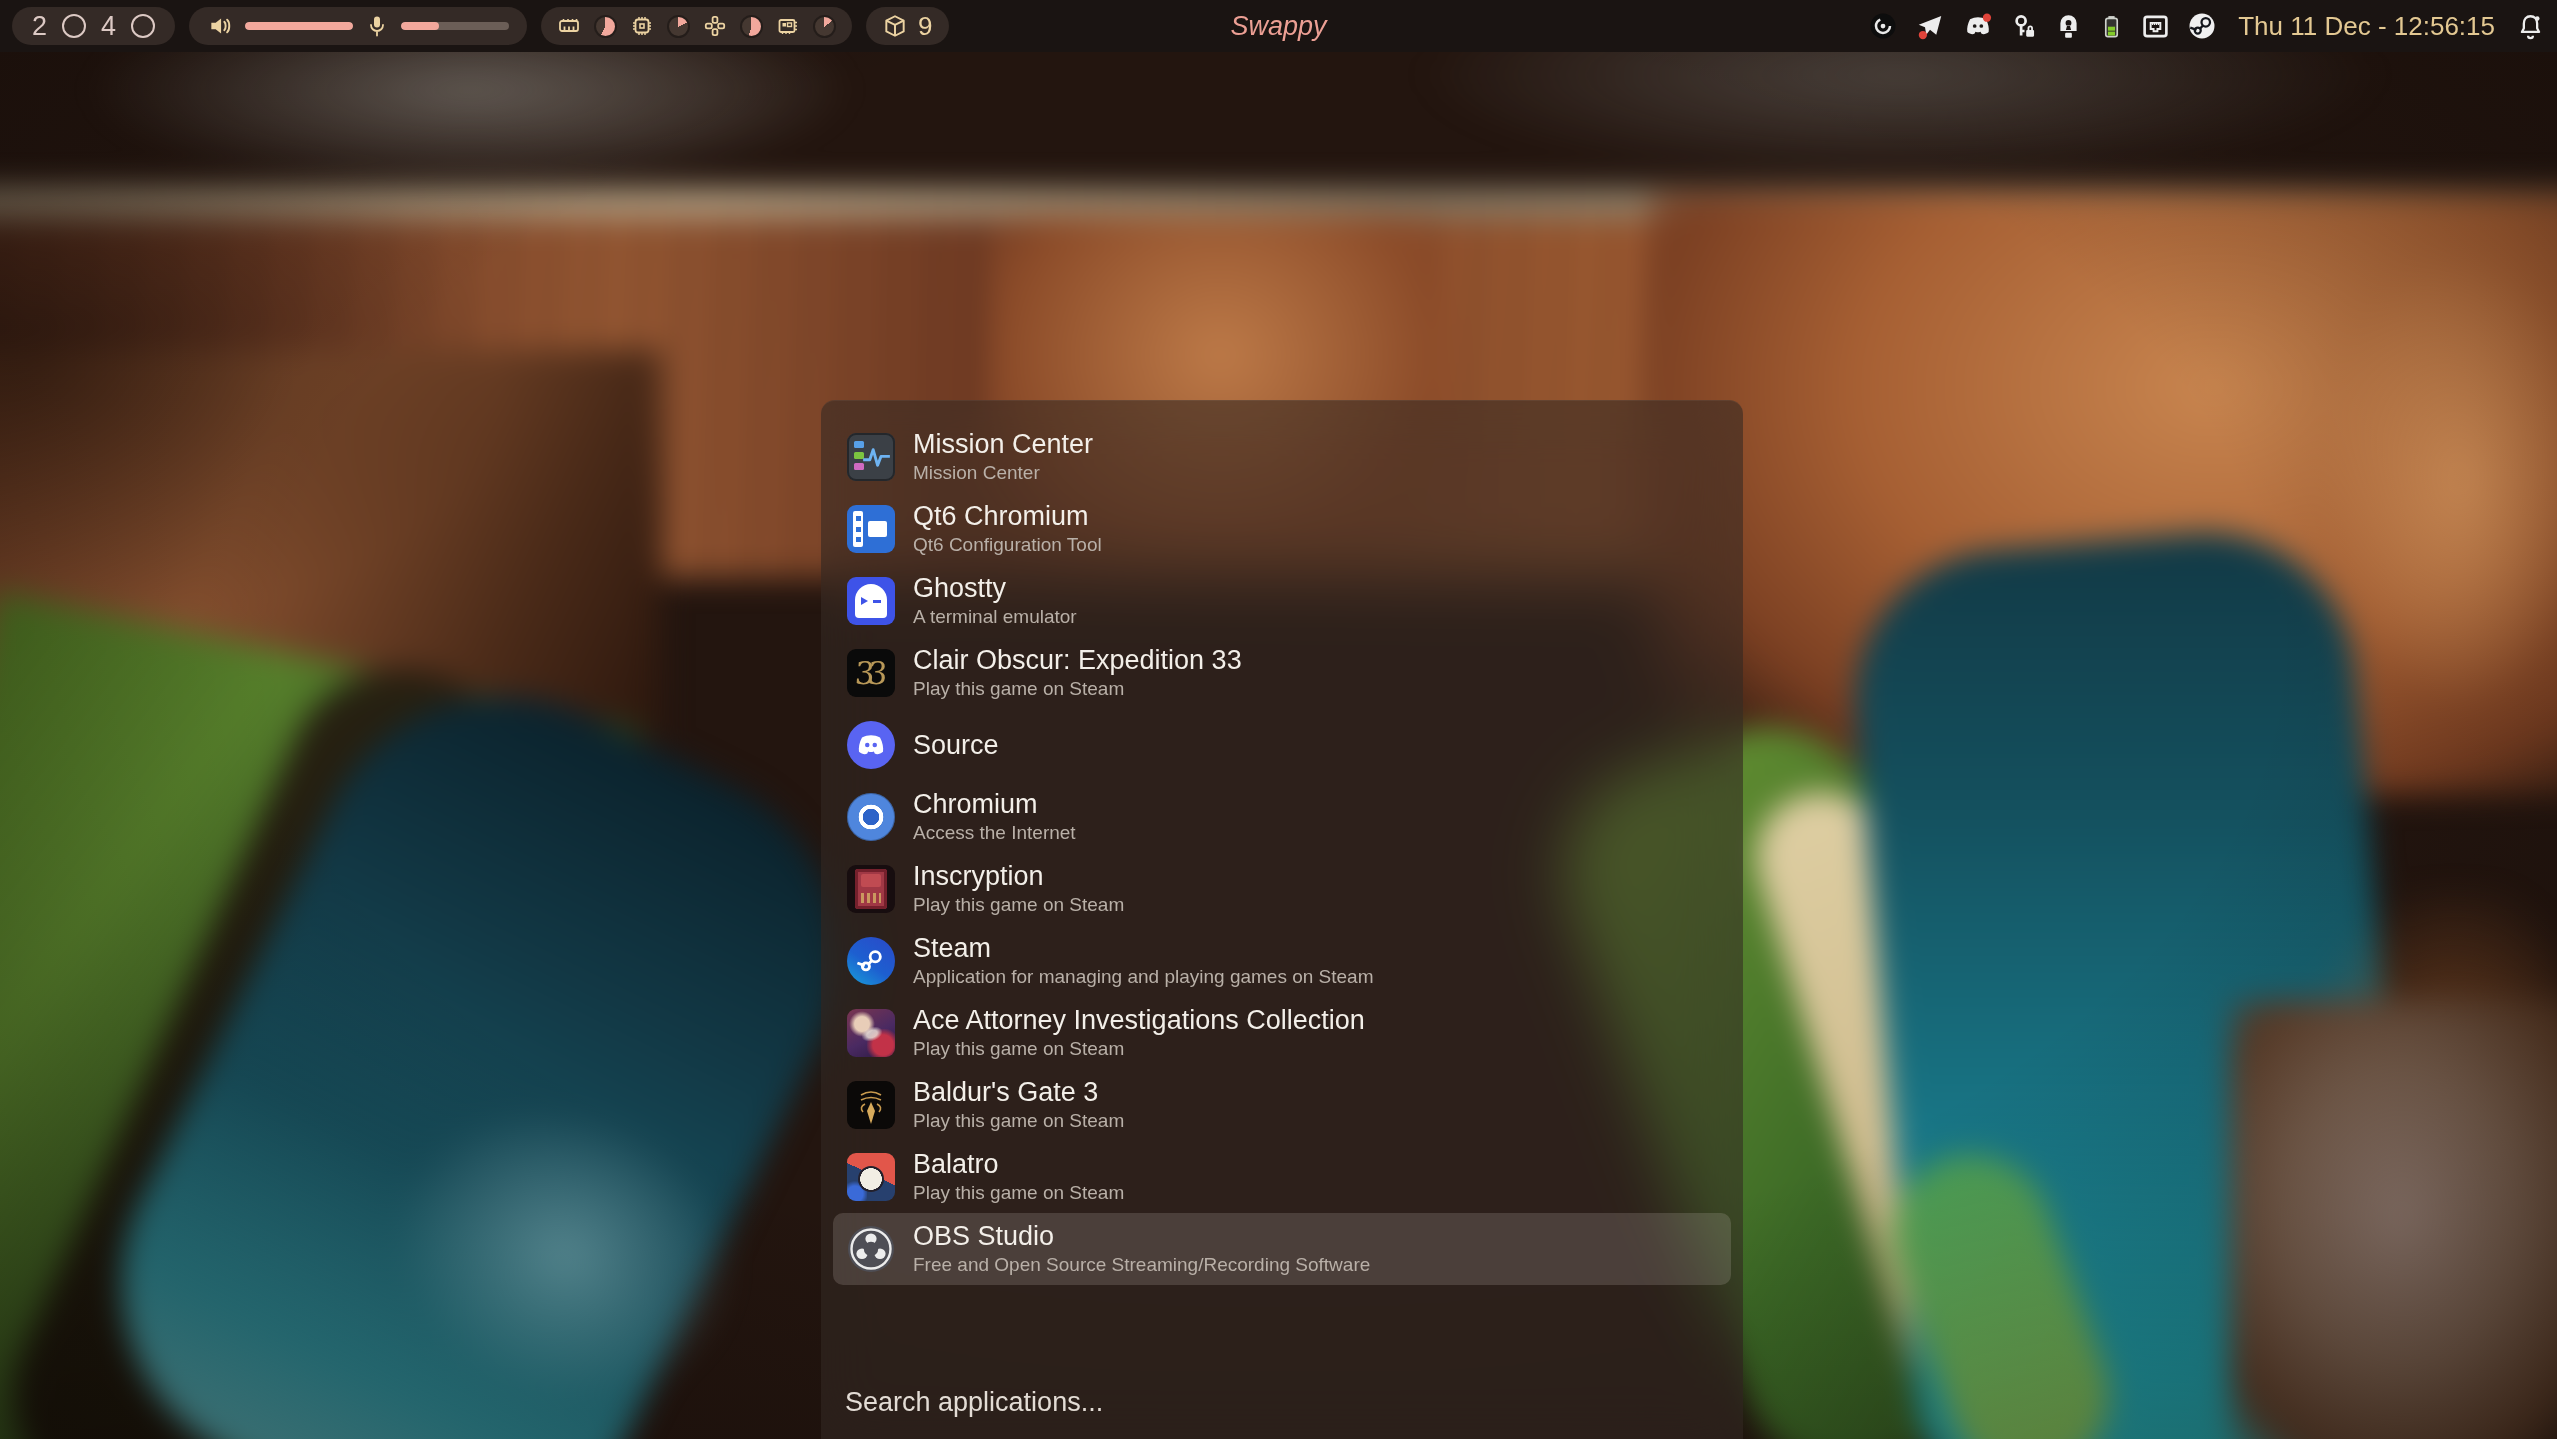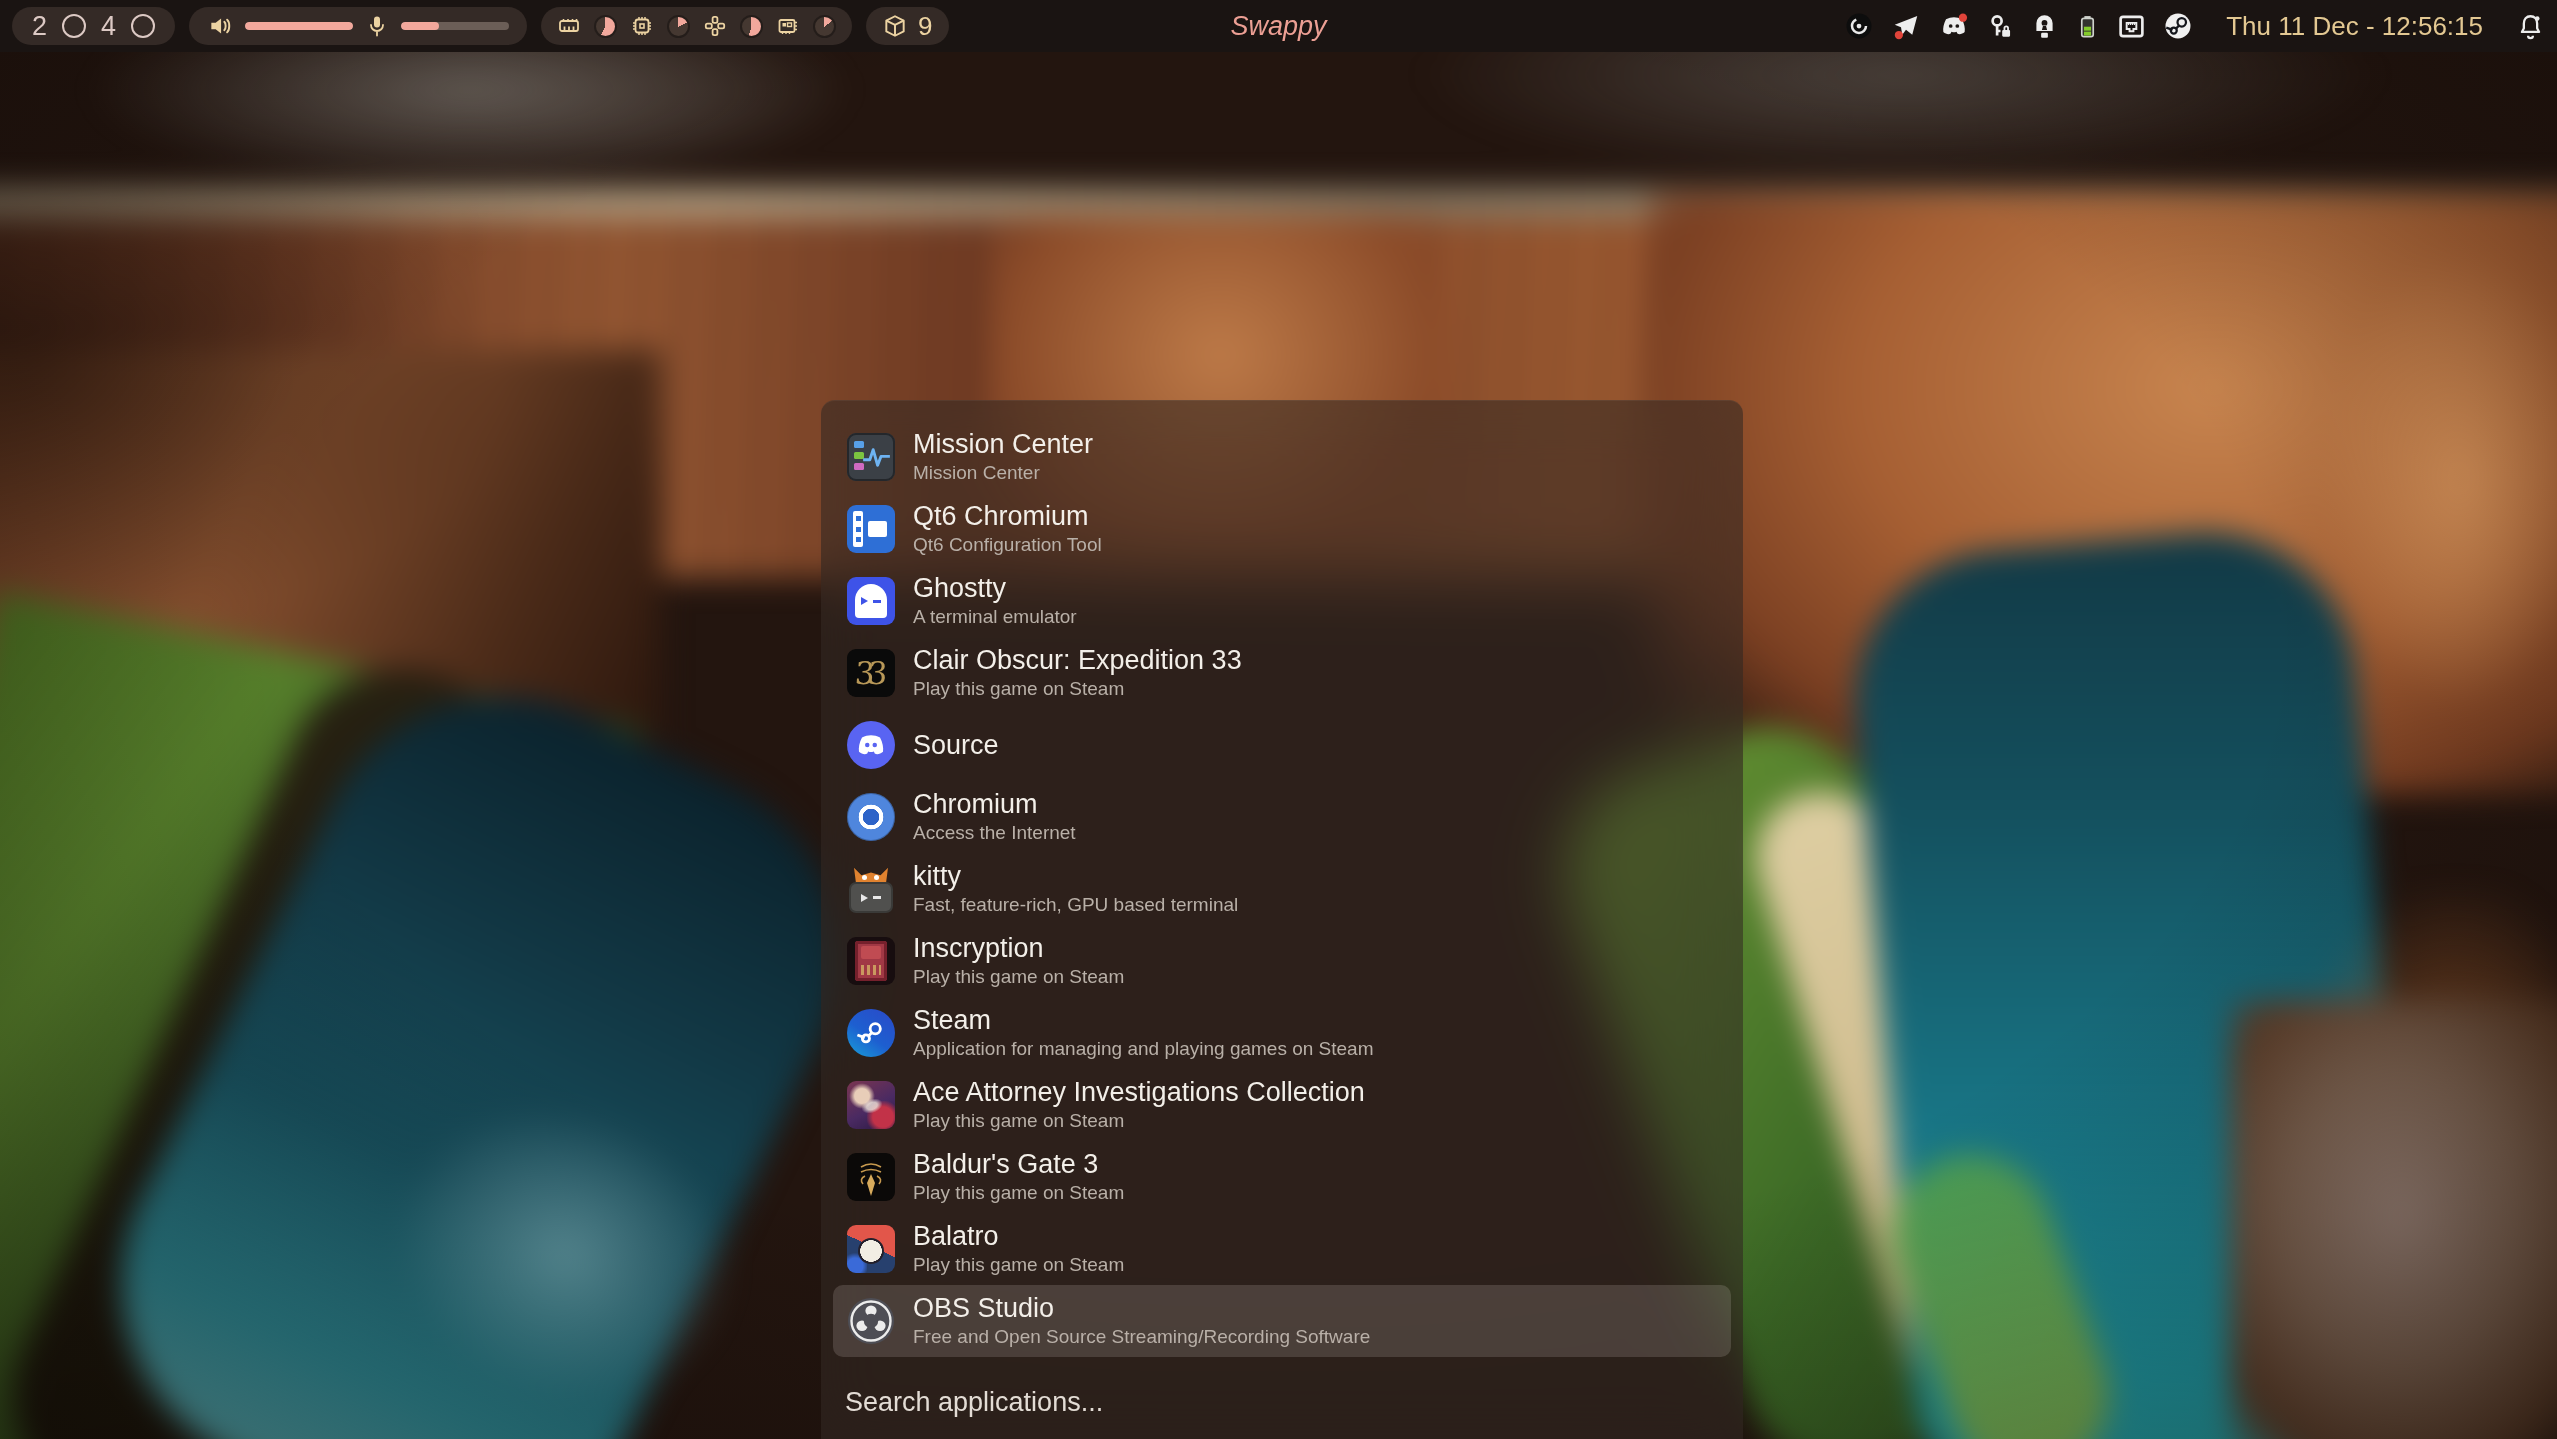--- a/index.html
+++ b/index.html
@@ -68,21 +68,21 @@
   .ws-ring{width:20px;height:20px;border:2.5px solid #dcc9c4;border-radius:50%;display:inline-block;}
   .vol-pill{padding:0 18px;gap:12px;}
   .slider{width:108px;height:8px;border-radius:4px;background:#6b5e57;position:relative;overflow:hidden;}
   .slider .fill{position:absolute;left:0;top:0;bottom:0;background:#f2a89c;border-radius:4px;}
   .stats-pill{padding:0 16px;gap:13px;}
   .pie{width:23px;height:23px;border-radius:50%;border:2px solid #241d1a;box-sizing:border-box;}
   .upd-pill{padding:0 16px;gap:10px;color:#ecd3a2;font-size:26px;}
   .tb-title{position:absolute;left:50%;transform:translateX(-50%);color:#ec9f94;font-size:27px;font-style:italic;}
   .tb-right{margin-left:auto;display:flex;align-items:center;gap:17px;}
   .tray{display:flex;align-items:center;justify-content:center;}
-  .clock{color:#e3c892;font-size:26px;white-space:nowrap;margin:0 16px;}
+  .clock{color:#e3c892;font-size:26px;white-space:nowrap;margin:0 4px;}
 
   
   .launcher{position:absolute;left:821px;top:400px;width:922px;height:1039px;z-index:5;
     background:rgba(52,42,36,.58);backdrop-filter:blur(28px) saturate(1.05);
     -webkit-backdrop-filter:blur(28px) saturate(1.05);
     border-radius:14px 14px 0 0;box-sizing:border-box;overflow:hidden;
     border-top:1px solid rgba(255,255,255,.05);}
   .app-list{padding:20px 12px 0;}
   .row{height:72px;display:flex;align-items:center;gap:18px;padding:0 14px;border-radius:10px;}
   .row.selected{background:rgba(232,222,214,.17);}
@@ -401,37 +401,20 @@
     <span class="app-ic">
           <span class="ic cr-ic"></span>
         </span>
     <span class="app-txt">
       <span class="app-title">Chromium</span>
       <span class="app-desc">Access the Internet</span>
     </span>
   </div>
       <div class="row">
     <span class="app-ic">
-          <span class="ic">
-            <span class="kitty-head"></span>
-            <i class="kitty-eye" style="left:15px"></i>
-            <i class="kitty-eye" style="left:27px"></i>
-            <span class="kitty-term">
-              <i class="chev"></i>
-              <i class="uscr"></i>
-            </span>
-          </span>
-        </span>
-    <span class="app-txt">
-      <span class="app-title">kitty</span>
-      <span class="app-desc">Fast, feature-rich, GPU based terminal</span>
-    </span>
-  </div>
-      <div class="row">
-    <span class="app-ic">
           <span class="ic sq in-bg">
             <span class="insc-card">
               <i class="insc-inner"></i>
               <i class="insc-dots"></i>
             </span>
           </span>
         </span>
     <span class="app-txt">
       <span class="app-title">Inscryption</span>
       <span class="app-desc">Play this game on Steam</span>

